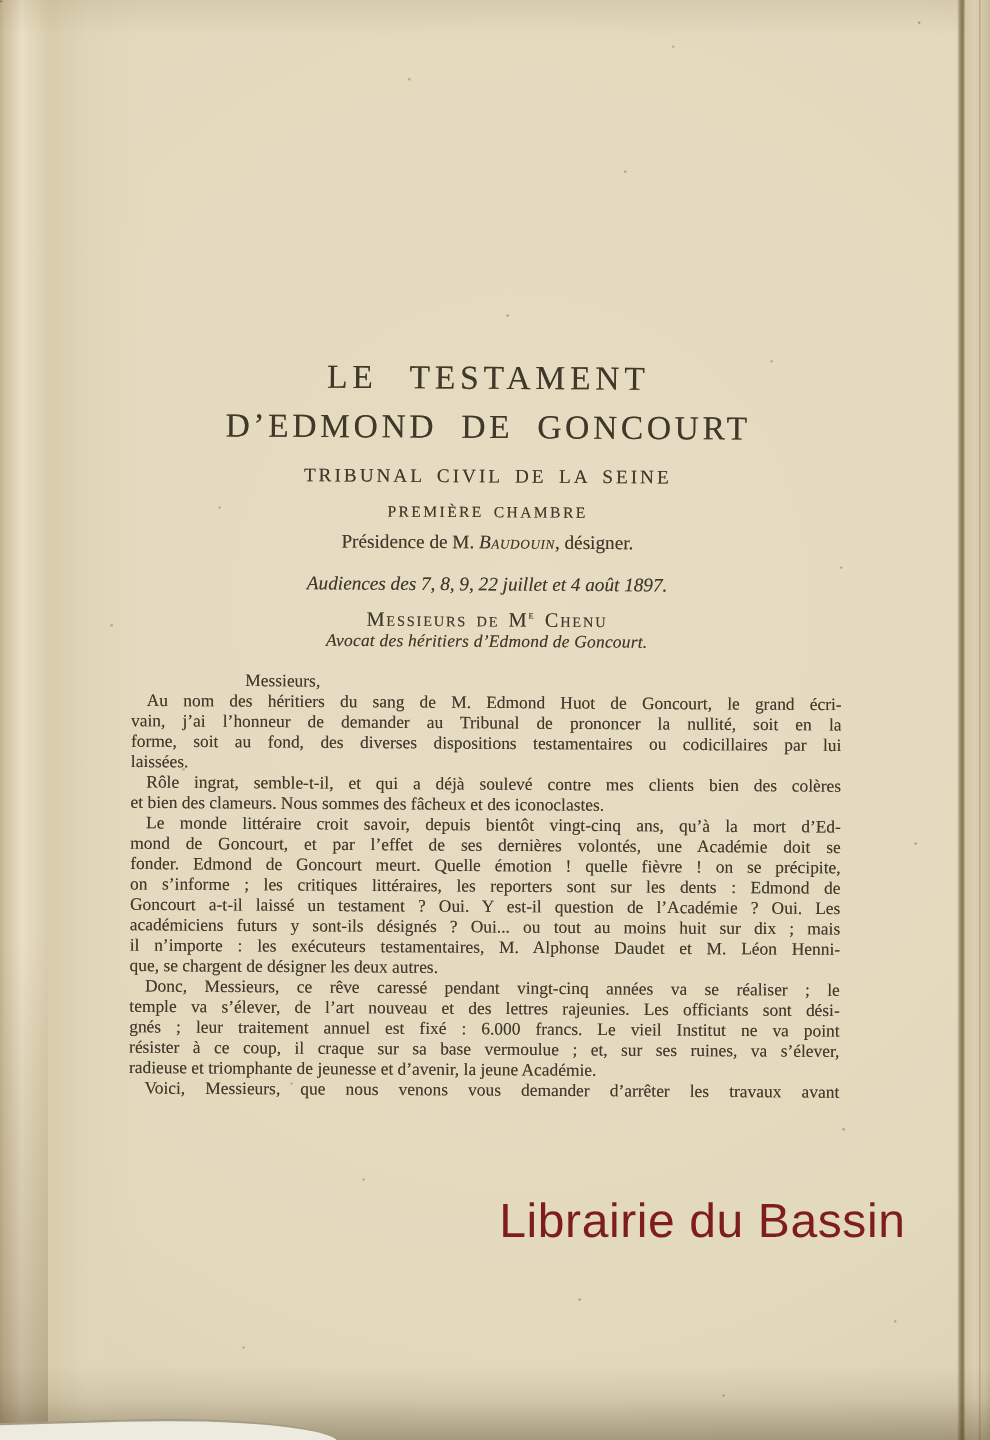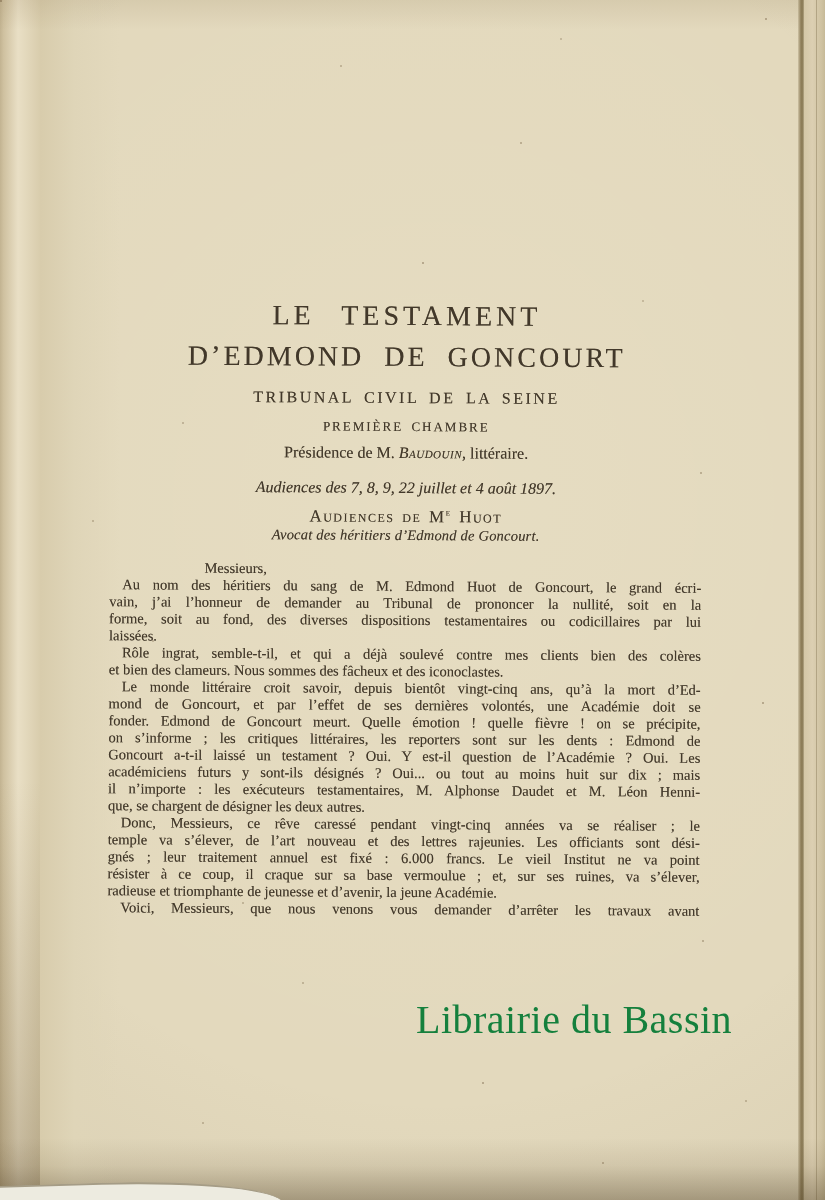--- a/index.html
+++ b/index.html
@@ -54,22 +54,22 @@
   .plead{top:507px;font-size:17px;font-variant:small-caps;letter-spacing:1.5px;word-spacing:2px;}
   .plead sup{font-size:0.55em;vertical-align:super;}
   .advoc{top:527px;font-size:14.5px;font-style:italic;letter-spacing:0.2px;}
   .bodytext{position:absolute;top:561px;left:0;width:592px;font-size:14.5px;}
   .bline{height:17px;line-height:17px;white-space:nowrap;}
   .bline.just{white-space:normal;text-align:justify;text-align-last:justify;}
   .bline.ind1{padding-left:13px;}
   .bline.ind2{padding-left:95px;}
   
   .watermark{position:absolute;left:416px;top:996px;
-    font-family:Liberation Serif, serif;
-    font-size:40px;color:#15803d;white-space:nowrap;letter-spacing:0.5px;}
+    font-family:Liberation Sans, sans-serif;
+    font-size:40px;color:#7f1d1d;white-space:nowrap;letter-spacing:0.5px;}
 </style>
 </head>
 <body>
 
 <div class="photo">
 
   <div class="vignette"></div>
   <div class="gutter-left"></div>
   <div class="gutter-left-bottom"></div>
   <div class="top-shade"></div>
@@ -80,27 +80,27 @@
   <div class="corner-sliver"></div>
   <div class="specks"></div>
 
   <div class="print">
     <div class="center t1">LE TESTAMENT</div>
     <div class="center t2">D’EDMOND DE GONCOURT</div>
     <div class="center court">TRIBUNAL CIVIL DE LA SEINE</div>
     <div class="center chamber">PREMIÈRE CHAMBRE</div>
 
     <div class="center presid">
-      <span class="it">Présidence</span><span> de M. </span><span class="sc">Baudouin</span><span>, </span><span class="it">littéraire.</span>
+      <span class="it">Présidence</span><span> de M. </span><span class="sc">Baudouin</span><span>, </span><span class="it">désigner.</span>
     </div>
 
     <div class="center audien">Audiences des 7, 8, 9, 22 juillet et 4 août 1897.</div>
 
     <div class="center plead">
-      <span>Audiences de M</span><sup>e</sup><span> Huot</span>
+      <span>Messieurs de M</span><sup>e</sup><span> Chenu</span>
     </div>
 
     <div class="center advoc">Avocat des héritiers d’Edmond de Goncourt.</div>
 
     <div class="bodytext">
         <div class="bline ind2">Messieurs,</div>
         <div class="bline ind1 just">Au nom des héritiers du sang de M. Edmond Huot de Goncourt, le grand écri-</div>
         <div class="bline just">vain, j’ai l’honneur de demander au Tribunal de prononcer la nullité, soit en la</div>
         <div class="bline just">forme, soit au fond, des diverses dispositions testamentaires ou codicillaires par lui</div>
         <div class="bline">laissées.</div>

